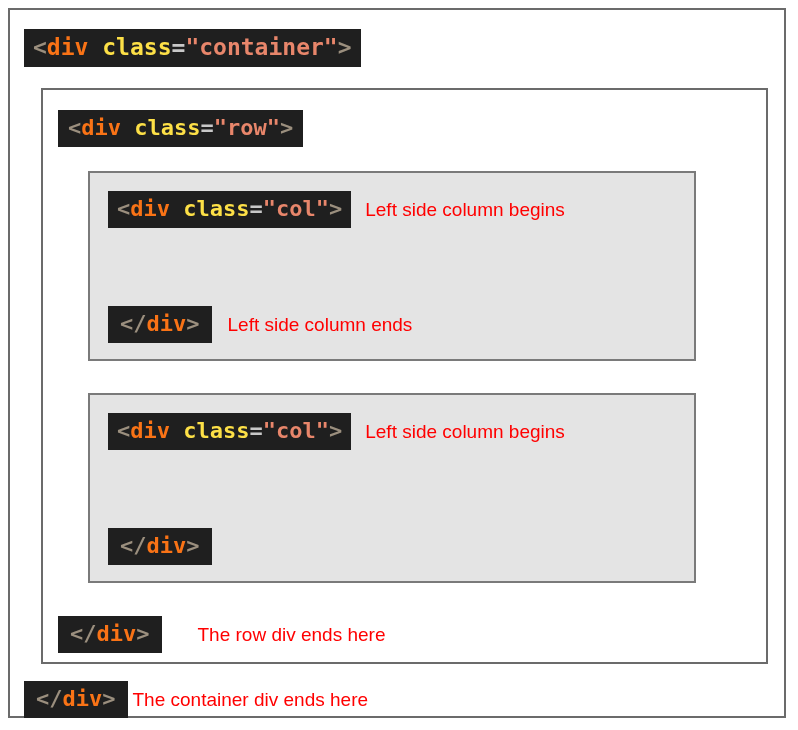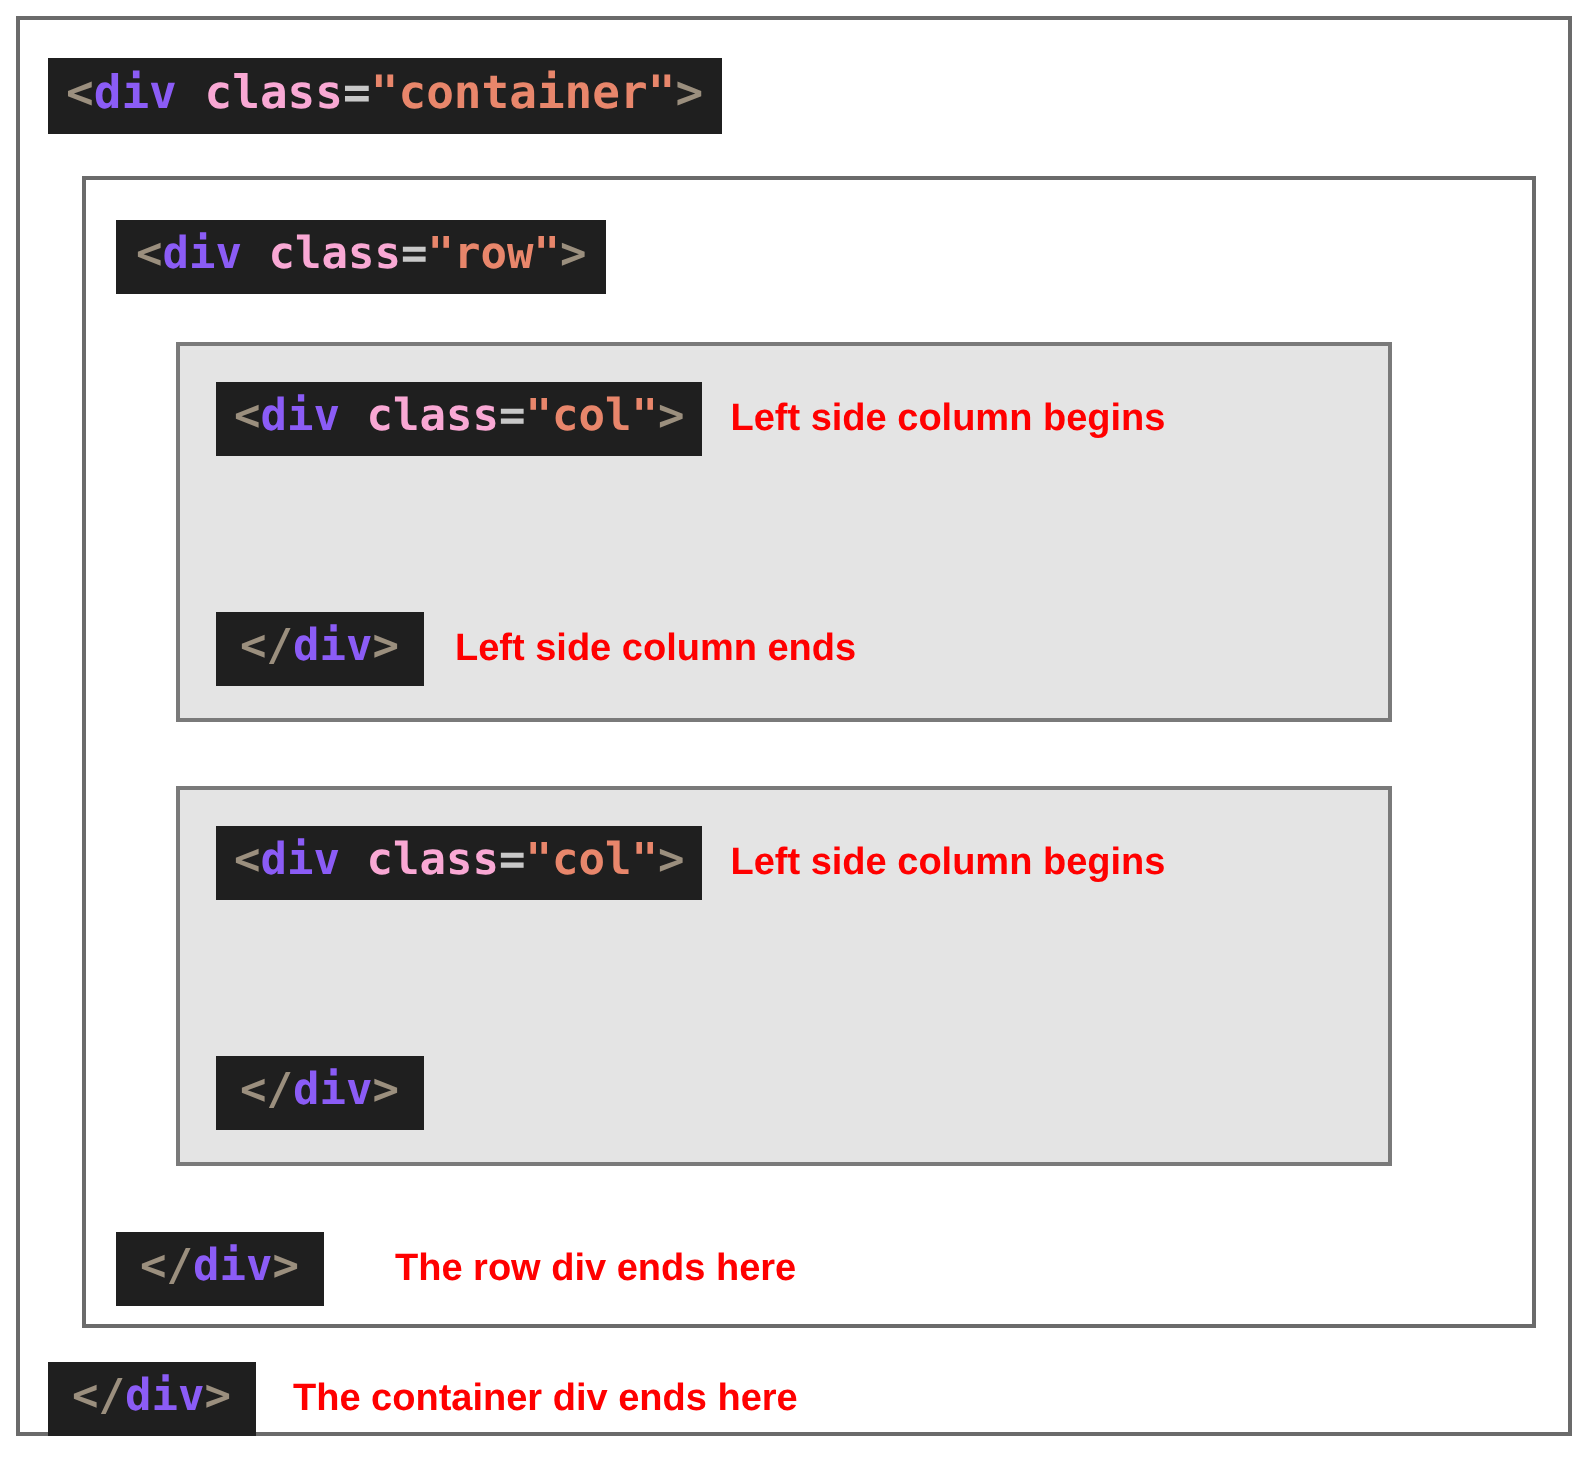--- a/index.html
+++ b/index.html
@@ -31,31 +31,31 @@
     display: inline-block;
     background: #1f1f1f;
     color: #c8c8c8;
     font-family: "DejaVu Sans Mono", "Liberation Mono", monospace;
     font-weight: bold;
     white-space: pre;
     vertical-align: middle;
     letter-spacing: 0px;
   }
   .tok-punct  { color: #9b8f7e; }
-  .tok-tag    { color: #8b5cf6; }
-  .tok-attr   { color: #f9a8d4; }
+  .tok-tag    { color: #f97316; }
+  .tok-attr   { color: #fde047; }
   .tok-eq     { color: #c8c8c8; }
   .tok-string { color: #e8866b; }
 
   
   .note {
     display: inline-block;
     color: #ff0000;
     font-family: "Liberation Sans", sans-serif;
-    font-weight: bold;
+    font-weight: normal;
     vertical-align: middle;
     white-space: pre;
   }
 
   
   #container-open-chip {
     position: absolute;
     left: 14px;
     top: 19px;
     font-size: 23px;
@@ -67,21 +67,21 @@
     top: 671px;
     display: flex;
     align-items: center;
   }
   #container-close-row .code-chip {
     font-size: 22px;
     padding: 5px 12px 7px 12px;
   }
   #container-close-row .note {
     font-size: 19px;
-    margin-left: 19px;
+    margin-left: 5px;
   }
 
   
   #row-box {
     position: absolute;
     left: 31px;
     top: 78px;
     width: 727px;
     height: 576px;
     border: 2px solid #6b6b6b;

